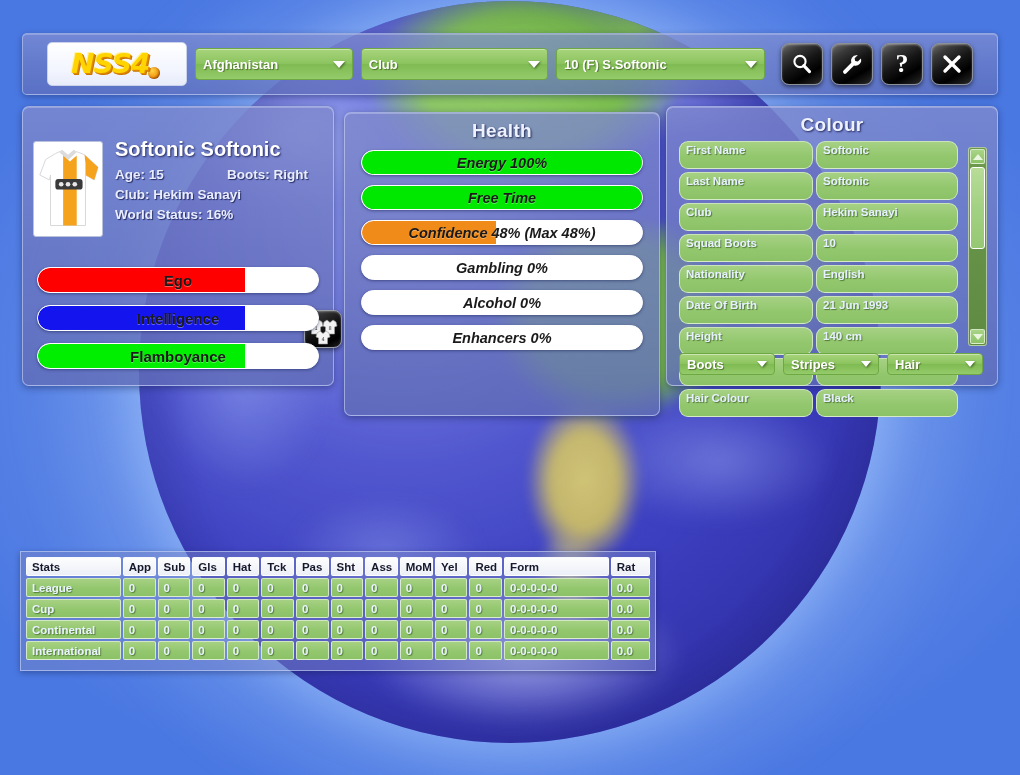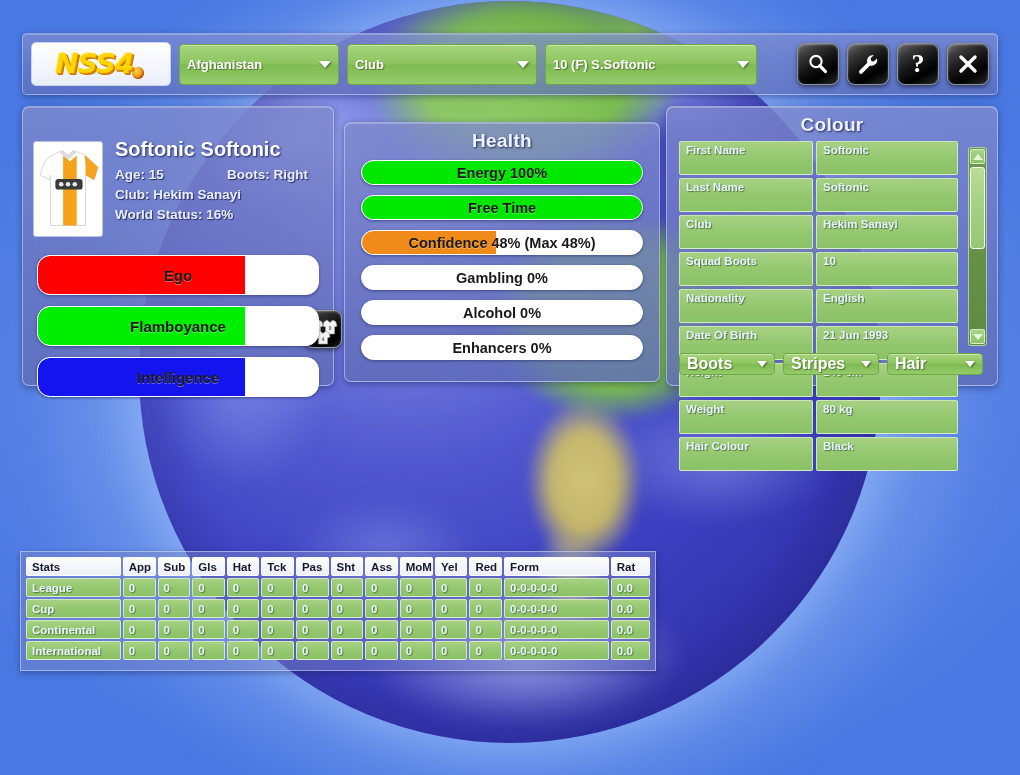--- a/index.html
+++ b/index.html
@@ -109,21 +109,21 @@
   #topbar {
     position: absolute;
     left: 22px; top: 33px;
     width: 976px; height: 62px;
     background: linear-gradient(180deg, rgba(130,142,208,.72) 0%, rgba(110,124,196,.72) 50%, rgba(96,110,186,.74) 100%);
     border: 1px solid rgba(205,218,250,.5);
     border-radius: 5px;
     box-shadow: 0 2px 6px rgba(20,30,80,.4), inset 0 1px 0 rgba(255,255,255,.22);
     display: flex;
     align-items: center;
-    padding: 0 8px;
+    padding: 0 24px;
     gap: 8px;
   }
   #logo {
     width: 140px; height: 44px;
     background: linear-gradient(180deg,#ffffff 0%, #f4f6ff 60%, #e8ecfa 100%);
     border: 1px solid #c9d2ea;
     border-radius: 5px;
     display: flex; align-items: center; justify-content: center;
     gap: 2px;
     flex: none;
@@ -139,21 +139,21 @@
     transform: scaleX(1.08);
   }
   #logo .ball {
     width: 12px; height: 12px; border-radius: 50%;
     background: radial-gradient(circle at 35% 32%, #ffd34a 0%, #f39b12 55%, #d2691e 100%);
     box-shadow: inset -1px -1px 2px rgba(120,50,0,.7);
     align-self: flex-end;
     margin-bottom: 6px;
   }
   .dropdown {
-    height: 41px;
+    height: 32px;
     background: linear-gradient(180deg,#a8d47c 0%, #8cc45f 48%, #7fbb52 52%, #95cb6b 100%);
     border: 1px solid #6ea843;
     border-radius: 4px;
     display: flex;
     align-items: center;
     padding: 0 7px;
     color: #ffffff;
     font-size: 13px;
     font-weight: bold;
     text-shadow: 1px 1px 1px rgba(60,90,30,.75);
@@ -228,59 +228,59 @@
     border-radius: 8px;
     background: linear-gradient(150deg, #5d5d5d 0%, #2f2f2f 25%, #101010 55%, #000 80%, #242424 100%);
     border: 1px solid #9aa0a8;
     box-shadow: inset 0 1px 2px rgba(255,255,255,.3), 0 2px 4px rgba(0,0,0,.5);
     cursor: pointer;
   }
 
   
   .barwrap {
     position: relative;
-    height: 40px;
-    margin: 0 14px 11px 14px;
+    height: 26px;
+    margin: 12px 14px 11px 14px;
     background: #ffffff;
     border: 1px solid #ffffff;
     border-radius: 13px;
     box-shadow: 0 1px 3px rgba(20,30,80,.5);
     overflow: hidden;
   }
   .barfill {
     position: absolute; left: 0; top: 0; bottom: 0;
     border-radius: 12px 0 0 12px;
   }
   .barlabel {
     position: absolute; inset: 0;
     display: flex; align-items: center; justify-content: center;
     font-size: 15px; font-weight: bold;
     color: #1a1a1a;
     text-shadow: 0 1px 0 rgba(255,255,255,.35);
   }
   #trait-bars { position: absolute; left: 0; right: 0; top: 148px; }
 
   
-  #health-panel { left: 344px; top: 122px; width: 316px; height: 260px; }
+  #health-panel { left: 344px; top: 112px; width: 316px; height: 304px; }
   #health-bars { margin-top: 8px; }
   #health-bars .barwrap { height: 25px; margin: 0 16px 10px 16px; }
-  #health-bars .barlabel { font-size: 14.5px; }
+  #health-bars .barlabel { font-size: 14.5px; font-style: italic; }
 
   
   #details-panel { left: 666px; top: 106px; width: 332px; height: 280px; }
   #details-table {
     margin: 5px 0 0 12px;
     width: 282px;
   }
   .drow { display: flex; gap: 3px; margin-bottom: 3px; }
   .dcell {
     background: linear-gradient(180deg,#a6d183 0%, #93c76e 55%, #8cc267 100%);
     border: 1px solid rgba(255,255,255,.55);
-    border-radius: 2px;
-    height: 34px;
+    border-radius: 9px;
+    height: 28px;
     color: #e7f0ff;
     font-size: 11.5px;
     font-weight: bold;
     padding: 2px 0 11px 6px;
     text-shadow: 1px 1px 1px rgba(60,95,40,.75);
     overflow: hidden;
     white-space: nowrap;
   }
   .dcell.k { width: 134px; }
   .dcell.v { width: 142px; }
@@ -314,21 +314,21 @@
     width: 15px; height: 82px;
     background: linear-gradient(180deg,#b7dc97 0%, #a3d183 50%, #96c873 100%);
     border: 1px solid #ffffff;
     border-radius: 3px;
     cursor: pointer;
   }
   #details-dropdowns {
     position: absolute; left: 12px; bottom: 10px;
     display: flex; gap: 8px;
   }
-  #details-dropdowns .dropdown { width: 96px; height: 22px; font-size: 16px; }
+  #details-dropdowns .dropdown { width: 96px; height: 22px; font-size: 13px; }
   #details-dropdowns .caret { border-left-width: 5px; border-right-width: 5px; border-top-width: 6px; }
 
   
   #stats-panel {
     position: absolute;
     left: 20px; top: 551px;
     width: 636px; height: 120px;
     background: rgba(120,132,200,.50);
     border: 1px solid rgba(215,225,252,.55);
     box-shadow: 0 2px 6px rgba(20,30,80,.4);
@@ -476,26 +476,26 @@
       </g>
     </svg>
   </div>
 
   <div id="trait-bars">
     <div class="barwrap">
       <div class="barfill" id="f-ego" style="width: 74%; background: rgb(255, 0, 0);"></div>
       <div class="barlabel">Ego</div>
     </div>
     <div class="barwrap">
+      <div class="barfill" id="f-intel" style="width: 74%; background: rgb(20, 20, 238);"></div>
+      <div class="barlabel">Intelligence</div>
+    </div>
+    <div class="barwrap">
       <div class="barfill" id="f-flam" style="width: 74%; background: rgb(0, 238, 0);"></div>
       <div class="barlabel">Flamboyance</div>
-    </div>
-    <div class="barwrap">
-      <div class="barfill" id="f-intel" style="width: 74%; background: rgb(20, 20, 238);"></div>
-      <div class="barlabel">Intelligence</div>
     </div>
   </div>
 </div>
 
 <div class="panel" id="health-panel">
   <div class="panel-title">Health</div>
   <div id="health-bars">
     <div class="barwrap">
       <div class="barfill" id="h0" style="width: 100%; background: rgb(0, 232, 0);"></div>
       <div class="barlabel">Energy 100%</div>

